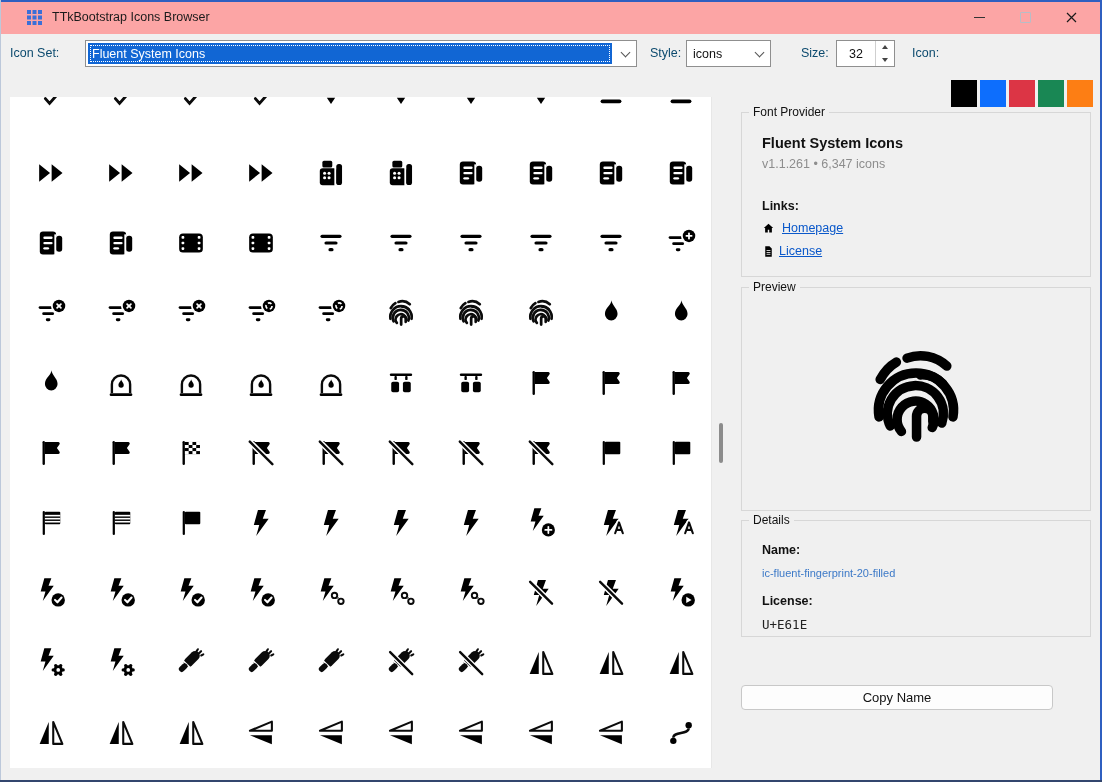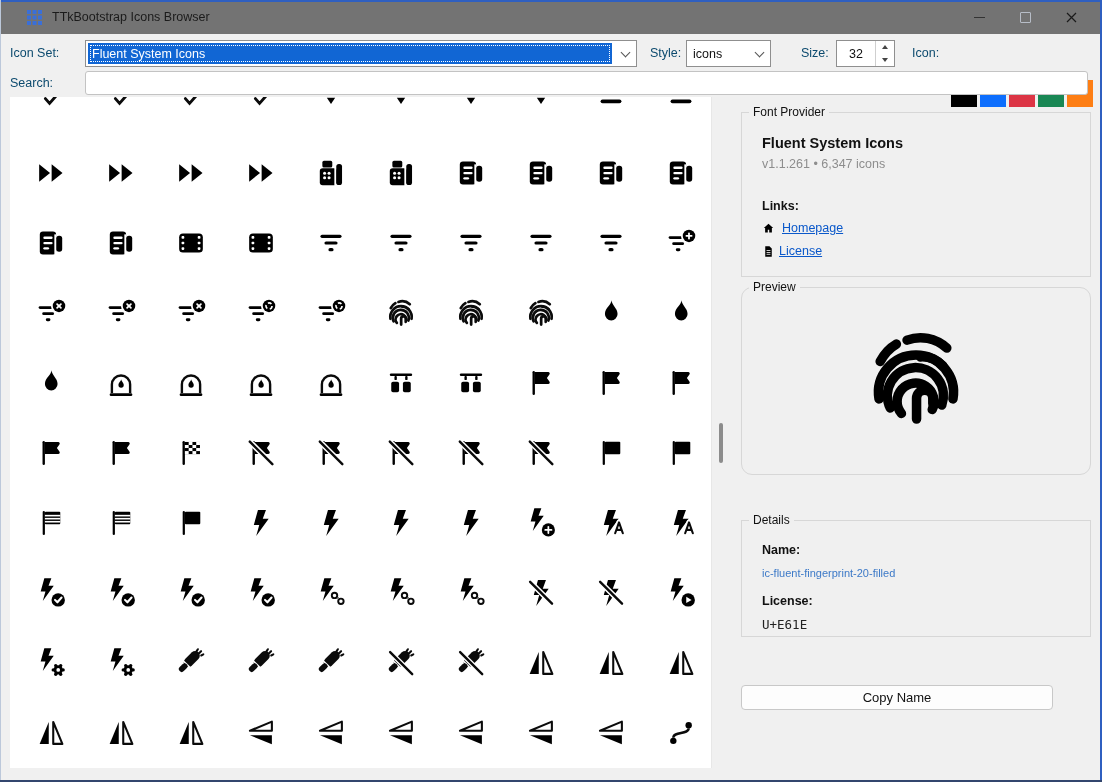--- a/index.html
+++ b/index.html
@@ -6,21 +6,21 @@
   body{width:1102px;height:782px;font-family:"Liberation Sans",sans-serif;background:#f0f0f0;overflow:hidden;}
   .window{position:relative;width:1102px;height:782px;background:#f0f0f0;overflow:hidden;}
   
   .edge{position:absolute;pointer-events:none;}
   .edge.top{left:0;top:0;width:100%;height:2px;background:#2f5fc0;}
   .edge.right{right:0;top:0;width:2px;height:100%;background:#2f5fc0;}
   .edge.left{left:0;top:0;width:1px;height:100%;background:#bcc8da;}
   .edge.bottom{left:0;bottom:0;width:100%;height:2px;background:#32466e;}
 
   
-  .titlebar{position:absolute;left:0;top:0;width:100%;height:34px;background:#737373;display:flex;align-items:center;}
+  .titlebar{position:absolute;left:0;top:0;width:100%;height:34px;background:#fca5a5;display:flex;align-items:center;}
   .app-icon{margin-left:27px;width:15px;height:15px;flex:0 0 auto;}
   .title-text{margin-left:10px;font-size:12.5px;color:#1b1b1b;}
   .win-controls{position:absolute;right:8px;top:0;height:34px;display:flex;}
   .win-btn{width:46px;height:34px;display:flex;align-items:center;justify-content:center;}
   .glyph-min{width:11px;height:0;border-top:1.4px solid #333;}
   .glyph-max{width:9px;height:9px;border:1.1px solid #b7bdc7;border-radius:1px;}
 
   
   .row-iconset{position:absolute;left:0;top:40px;width:100%;height:28px;}
   .lbl{position:absolute;font-size:12.5px;color:#0c4a6e;line-height:27px;}
@@ -364,24 +364,20 @@
     <span class="lbl" style="left:912px;">Icon:</span>
     <div class="swatches">
         <div class="swatch" style="background: rgb(0, 0, 0);"></div>
         <div class="swatch" style="background: rgb(13, 110, 253);"></div>
         <div class="swatch" style="background: rgb(220, 53, 69);"></div>
         <div class="swatch" style="background: rgb(25, 135, 84);"></div>
         <div class="swatch" style="background: rgb(253, 126, 20);"></div>
       </div>
   </div>
 
-  <div class="row-search">
-    <span class="lbl" style="left:10px;">Search:</span>
-    <input class="search-input" type="text" value="" style="">
-  </div>
 
   <div class="canvas">
     <div class="icon-grid">
         <div class="cell clip">
           <svg class="cell-icon" viewBox="0 0 20 20">
             <use href="#i-partial-check"></use>
           </svg>
         </div>
         <div class="cell clip">
           <svg class="cell-icon" viewBox="0 0 20 20">
@@ -894,21 +890,21 @@
       <span class="link-a">Homepage</span>
     </div>
     <div class="link-row" style="top:131px;">
       <svg class="link-ic" viewBox="0 0 20 20">
           <use href="#i-doc"></use>
         </svg>
       <span class="link-a">License</span>
     </div>
   </div>
 
-  <div class="gbox" style="top:287px;height:188px;border-radius:11px;">
+  <div class="gbox" style="top:287px;height:224px;">
     <span class="gbox-label">Preview</span>
     <svg class="preview-icon" viewBox="0 0 20 20">
         <use href="#i-fingerprint"></use>
       </svg>
   </div>
 
   <div class="gbox" style="top:520px;height:117px;">
     <span class="gbox-label">Details</span>
     <span class="dt-label" style="top:22px;">Name:</span>
     <span class="dt-name-val" style="top:46px;">ic-fluent-fingerprint-20-filled</span>

